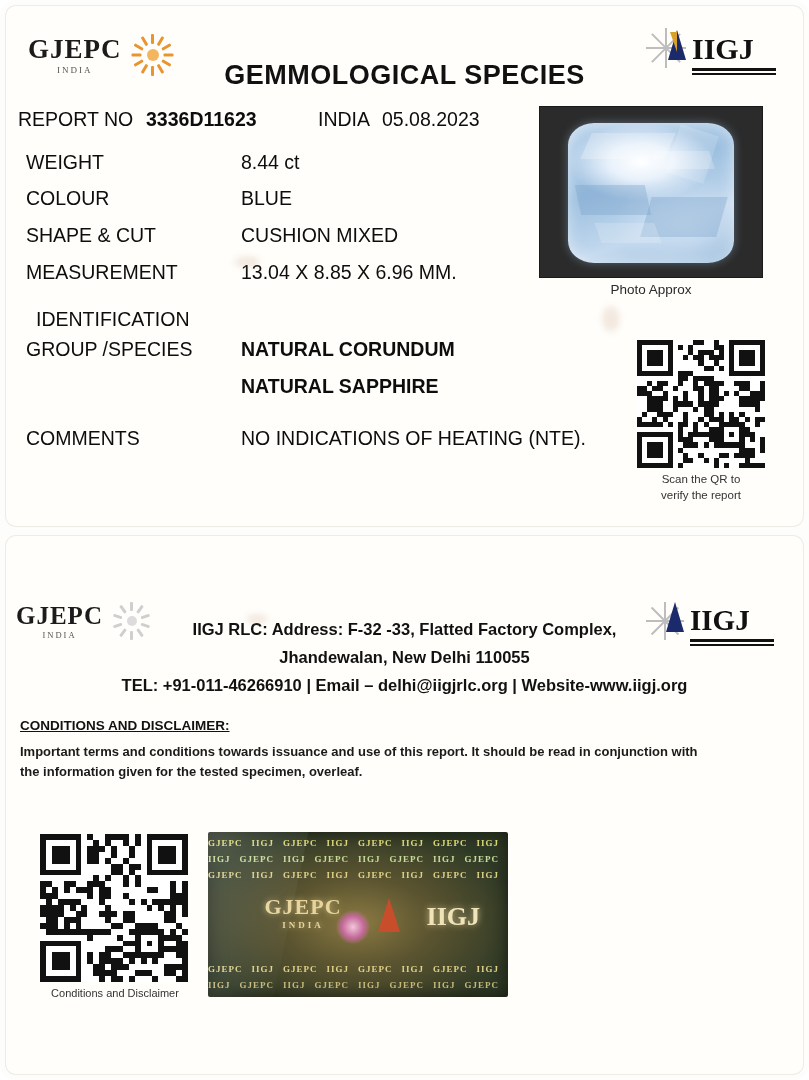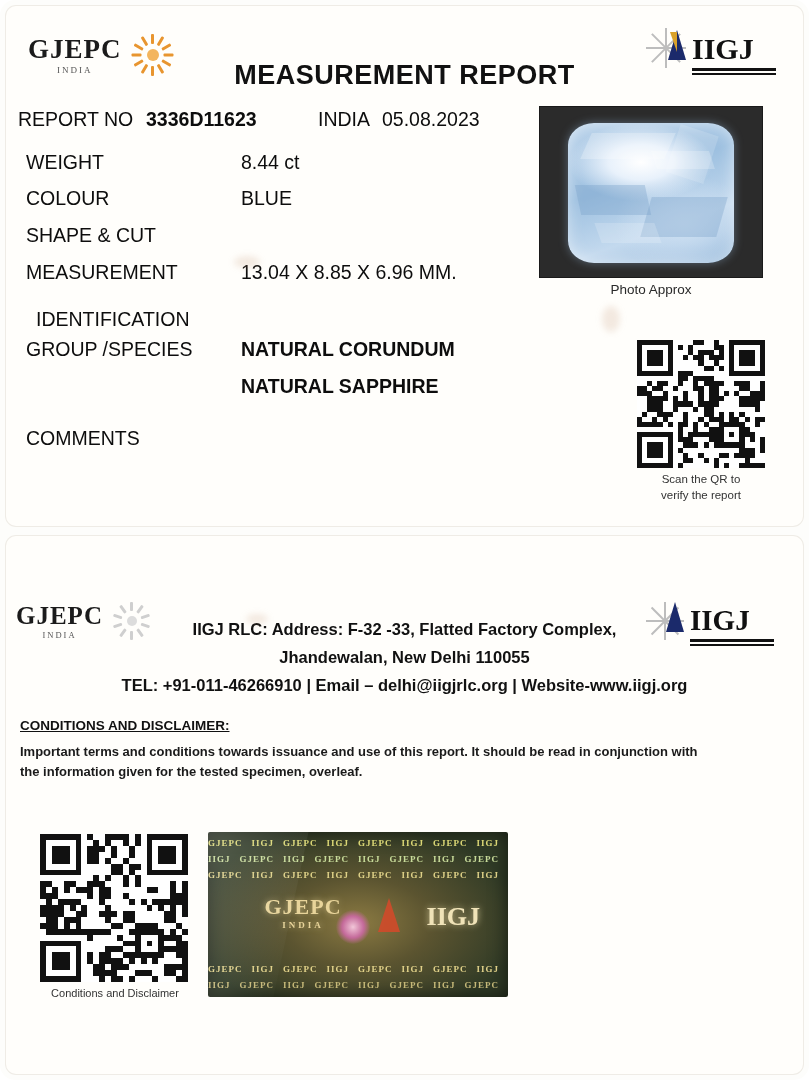--- a/index.html
+++ b/index.html
@@ -316,46 +316,48 @@
         <i style="left:19px;top:0;width:2px;height:40px;transform:rotate(45deg);"></i>
         <i style="left:19px;top:0;width:2px;height:40px;transform:rotate(-45deg);"></i>
       </div>
       <div class="iigj-mark" style="left:22px; top:6px;"></div>
       <div class="iigj-mark2" style="left:24px; top:8px;"></div>
       <div class="iigj-text" style="position:absolute; left:46px; top:8px; font-size:30px;">IIGJ</div>
       <div class="iigj-rule" style="position:absolute; left:46px; top:44px; width:84px; height:3px;"></div>
       <div class="iigj-rule" style="position:absolute; left:46px; top:49px; width:84px; height:2px;"></div>
     </div>
 
-    <div class="report-title">MEASUREMENT REPORT</div>
+    <div class="report-title">GEMMOLOGICAL SPECIES</div>
 
     <div class="rowline" style="left:12px; top:102px;text-align:center;">REPORT NO</div>
     <div class="rowline val" style="left:140px; top:102px;">3336D11623</div>
     <div class="rowline" style="left:312px; top:102px;">INDIA</div>
     <div class="rowline" style="left:376px; top:102px;">05.08.2023</div>
 
     <div class="label-right" style="left:20px; top:145px; width:205px;">WEIGHT</div>
     <div class="value-left" style="left:235px; top:145px;">8.44 ct</div>
 
     <div class="label-right" style="left:20px; top:181px; width:205px;">COLOUR</div>
     <div class="value-left" style="left:235px; top:181px;">BLUE</div>
 
     <div class="label-right" style="left:20px; top:218px; width:205px;">SHAPE &amp; CUT</div>
+    <div class="value-left" style="left:235px; top:218px;">CUSHION MIXED</div>
 
     <div class="label-right" style="left:20px; top:255px; width:205px;">MEASUREMENT</div>
     <div class="value-left" style="left:235px; top:255px;">13.04 X 8.85 X 6.96 MM.</div>
 
     <div class="value-left" style="left:30px; top:302px;">IDENTIFICATION</div>
 
     <div class="label-right" style="left:20px; top:332px; width:205px;">GROUP /SPECIES</div>
     <div class="value-left bold" style="left:235px; top:332px;">NATURAL CORUNDUM</div>
 
     <div class="value-left bold" style="left:235px; top:369px;">NATURAL SAPPHIRE</div>
 
     <div class="label-right" style="left:20px; top:421px; width:205px;">COMMENTS</div>
+    <div class="value-left" style="left:235px; top:421px;">NO INDICATIONS OF HEATING (NTE).</div>
 
     <div class="photo-box">
       <div class="gem">
         <div class="facet" style="left:18px; top:10px; width:84px; height:26px; transform:skewX(-24deg); opacity:.55;"></div>
         <div class="facet" style="left:86px; top:28px; width:58px; height:18px; transform:skewX(18deg); opacity:.5;"></div>
         <div class="facet d" style="left:10px; top:62px; width:70px; height:30px; transform:skewX(12deg);"></div>
         <div class="facet d" style="left:78px; top:74px; width:76px; height:40px; transform:skewX(-16deg);"></div>
         <div class="facet" style="left:30px; top:100px; width:60px; height:20px; transform:skewX(20deg); opacity:.4;"></div>
         <div class="facet" style="left:104px; top:6px; width:40px; height:50px; transform:rotate(18deg); opacity:.35;"></div>
       </div>

